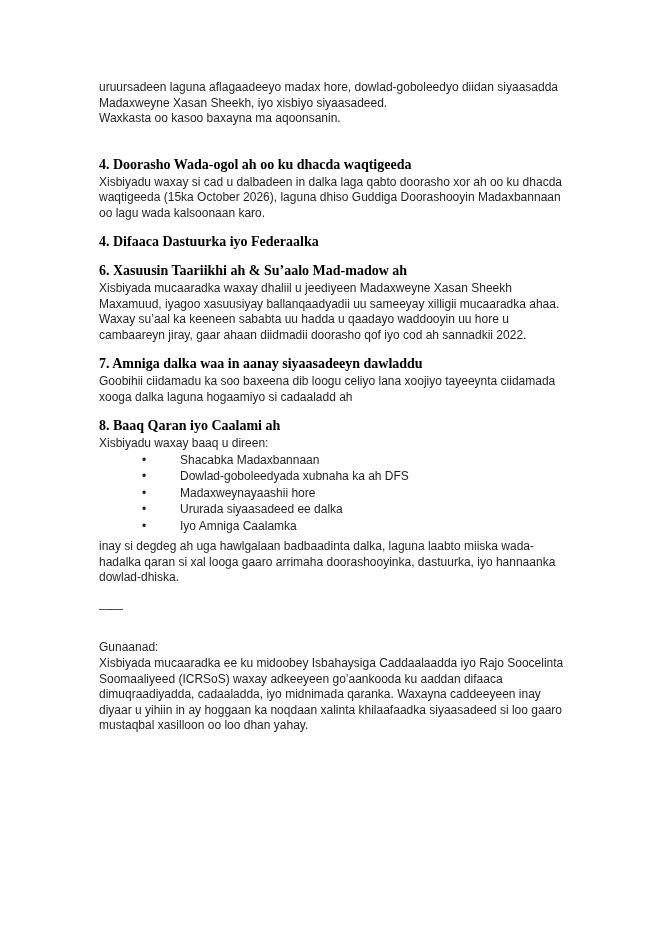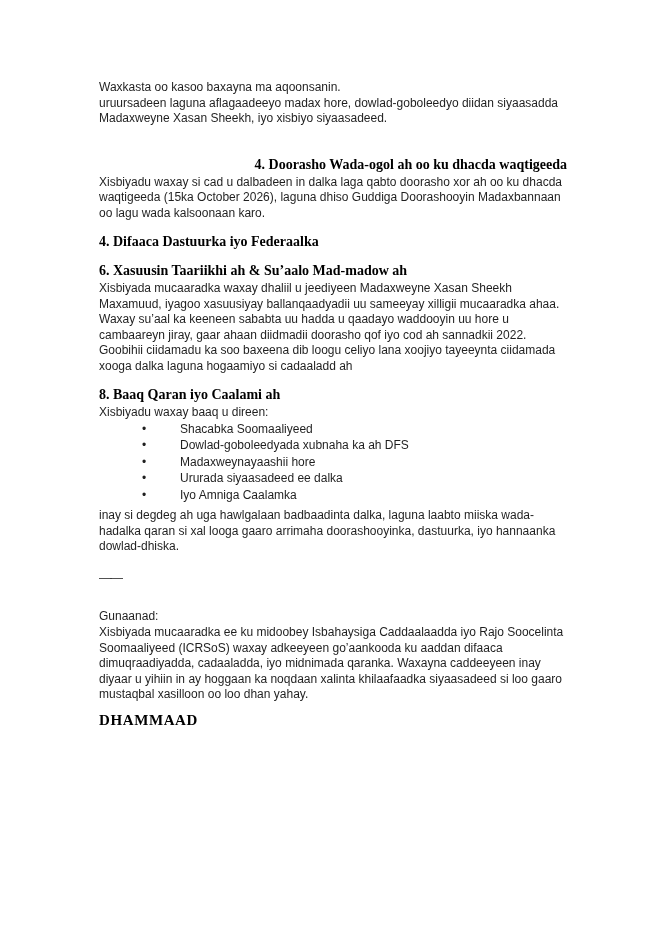--- a/index.html
+++ b/index.html
@@ -28,21 +28,20 @@
   .section-heading {
     font-family: "Liberation Serif", serif;
     font-weight: bold;
     font-size: 14px;
     line-height: 17px;
     color: #000000;
     margin: 12px 0 2px 0;
   }
   .section-heading.first {
     margin-top: 29px;
-    text-align: right;
   }
   .bullet-list {
     list-style: none;
     margin: 0;
     padding: 0;
   }
   .bullet-item {
     display: flex;
     line-height: 16.5px;
   }
@@ -73,40 +72,41 @@
     letter-spacing: 0.6px;
     margin: 10px 0 0 0;
   }
 </style>
 </head>
 <body>
 
 <div class="page">
   <div class="content">
 
+    <p>uruursadeen laguna aflagaadeeyo madax hore, dowlad-goboleedyo diidan siyaasadda Madaxweyne Xasan Sheekh, iyo xisbiyo siyaasadeed.</p>
     <p>Waxkasta oo kasoo baxayna ma aqoonsanin.</p>
-    <p>uruursadeen laguna aflagaadeeyo madax hore, dowlad-goboleedyo diidan siyaasadda Madaxweyne Xasan Sheekh, iyo xisbiyo siyaasadeed.</p>
 
     <h2 class="section-heading first">4. Doorasho Wada-ogol ah oo ku dhacda waqtigeeda</h2>
     <p>Xisbiyadu waxay si cad u dalbadeen in dalka laga qabto doorasho xor ah oo ku dhacda waqtigeeda (15ka October 2026), laguna dhiso Guddiga Doorashooyin Madaxbannaan oo lagu wada kalsoonaan karo.</p>
 
     <h2 class="section-heading">4. Difaaca Dastuurka iyo Federaalka</h2>
 
     <h2 class="section-heading">6. Xasuusin Taariikhi ah &amp; Su’aalo Mad-madow ah</h2>
     <p>Xisbiyada mucaaradka waxay dhaliil u jeediyeen Madaxweyne Xasan Sheekh Maxamuud, iyagoo xasuusiyay ballanqaadyadii uu sameeyay xilligii mucaaradka ahaa. Waxay su’aal ka keeneen sababta uu hadda u qaadayo waddooyin uu hore u cambaareyn jiray, gaar ahaan diidmadii doorasho qof iyo cod ah sannadkii 2022.</p>
 
+    <h2 class="section-heading">7. Amniga dalka waa in aanay siyaasadeeyn dawladdu</h2>
     <p>Goobihii ciidamadu ka soo baxeena dib loogu celiyo lana xoojiyo tayeeynta ciidamada xooga dalka laguna hogaamiyo si cadaaladd ah</p>
 
     <h2 class="section-heading">8. Baaq Qaran iyo Caalami ah</h2>
     <p>Xisbiyadu waxay baaq u direen:</p>
 
     <ul class="bullet-list">
       <li class="bullet-item">
         <span class="bullet-dot">•</span>
-        <span>Shacabka Soomaaliyeed</span>
+        <span>Shacabka Madaxbannaan</span>
       </li>
       <li class="bullet-item">
         <span class="bullet-dot">•</span>
         <span>Dowlad-goboleedyada xubnaha ka ah DFS</span>
       </li>
       <li class="bullet-item">
         <span class="bullet-dot">•</span>
         <span>Madaxweynayaashii hore</span>
       </li>
       <li class="bullet-item">
@@ -119,16 +119,15 @@
       </li>
     </ul>
 
     <p class="after-bullets">inay si degdeg ah uga hawlgalaan badbaadinta dalka, laguna laabto miiska wada-hadalka qaran si xal looga gaaro arrimaha doorashooyinka, dastuurka, iyo hannaanka dowlad-dhiska.</p>
 
     <div class="divider">——</div>
 
     <p class="conclusion-label">Gunaanad:</p>
     <p>Xisbiyada mucaaradka ee ku midoobey Isbahaysiga Caddaalaadda iyo Rajo Soocelinta Soomaaliyeed (ICRSoS) waxay adkeeyeen go’aankooda ku aaddan difaaca dimuqraadiyadda, cadaaladda, iyo midnimada qaranka. Waxayna caddeeyeen inay diyaar u yihiin in ay hoggaan ka noqdaan xalinta khilaafaadka siyaasadeed si loo gaaro mustaqbal xasilloon oo loo dhan yahay.</p>
 
-    <h1 class="end-marker">DHAMMAAD</h1>
 
   </div>
 </div>
 
 </body></html>

